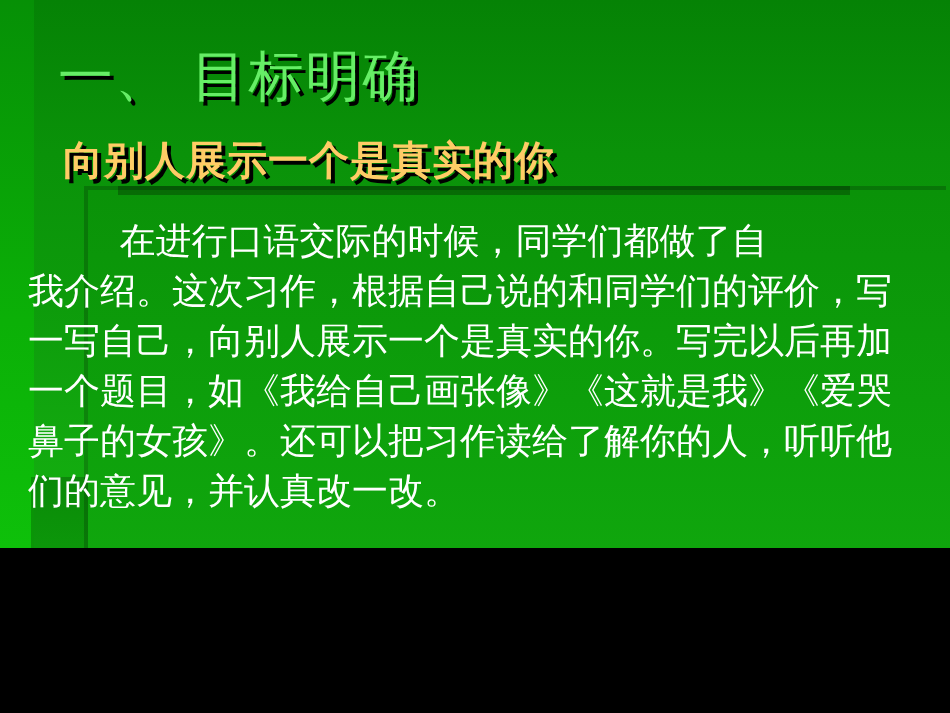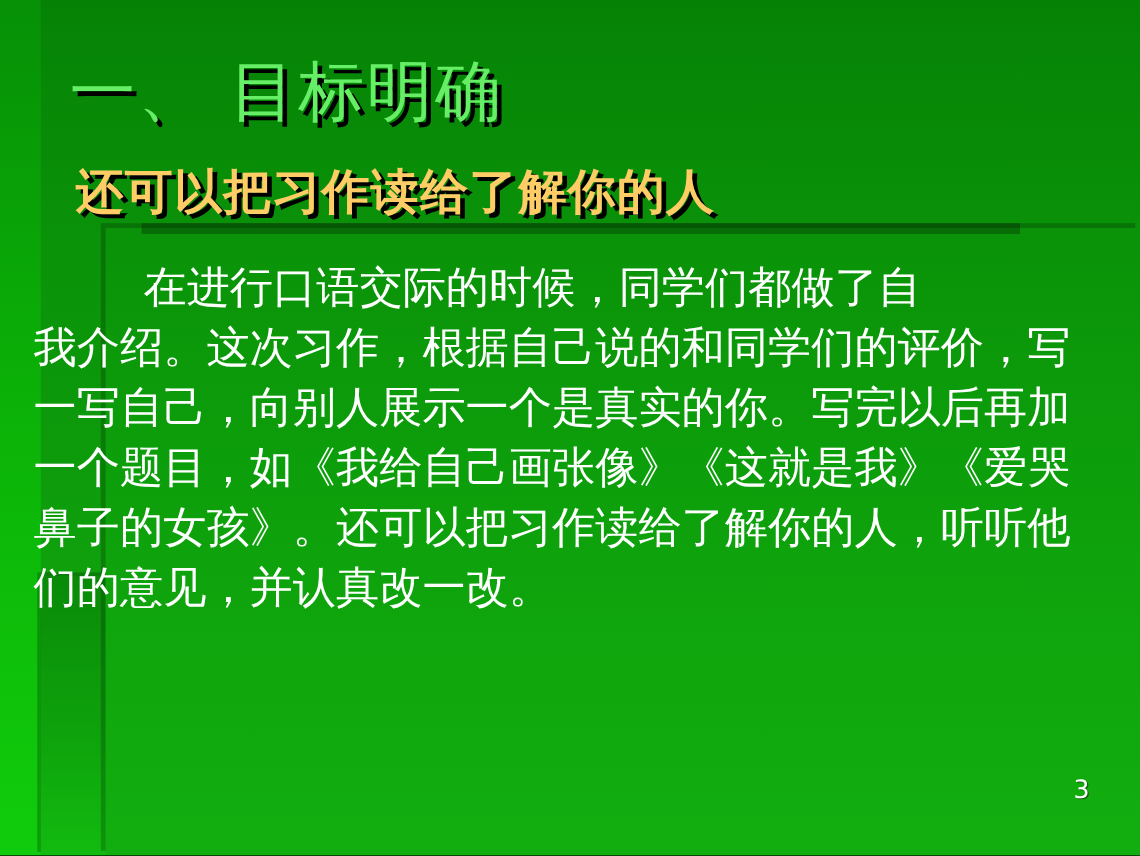--- a/index.html
+++ b/index.html
@@ -3,21 +3,21 @@
 <meta charset="utf-8">
 <style>
   html, body {
     margin: 0;
     padding: 0;
     background: #000;
   }
   #slide {
     position: relative;
     width: 950px;
-    height: 713px;
+    height: 548px;
     overflow: hidden;
     font-family: "DejaVu Sans", sans-serif;
     
     background: linear-gradient(to bottom, #058205 0%, #0a9209 28%, #0d9b0b 55%, #12a80f 80%, #14b310 100%);
   }
 
   
   .band-left {
     position: absolute;
     left: 0;
@@ -107,20 +107,20 @@
 
 <div id="slide">
 
   <div class="band-left"></div>
   <div class="band-lower"></div>
   <div class="panel-main"></div>
   <div class="subtitle-rule"></div>
 
   <div class="title">一、 目标明确</div>
 
-  <div class="subtitle">还可以把习作读给了解你的人</div>
+  <div class="subtitle">向别人展示一个是真实的你</div>
 
   <div class="body-text">        在进行口语交际的时候，同学们都做了自
 我介绍。这次习作，根据自己说的和同学们的评价，写一写自己，向别人展示一个是真实的你。写完以后再加一个题目，如《我给自己画张像》《这就是我》《爱哭鼻子的女孩》。还可以把习作读给了解你的人，听听他们的意见，并认真改一改。</div>
 
   <div class="page-number">3</div>
 
 </div>
 
 </body></html>

